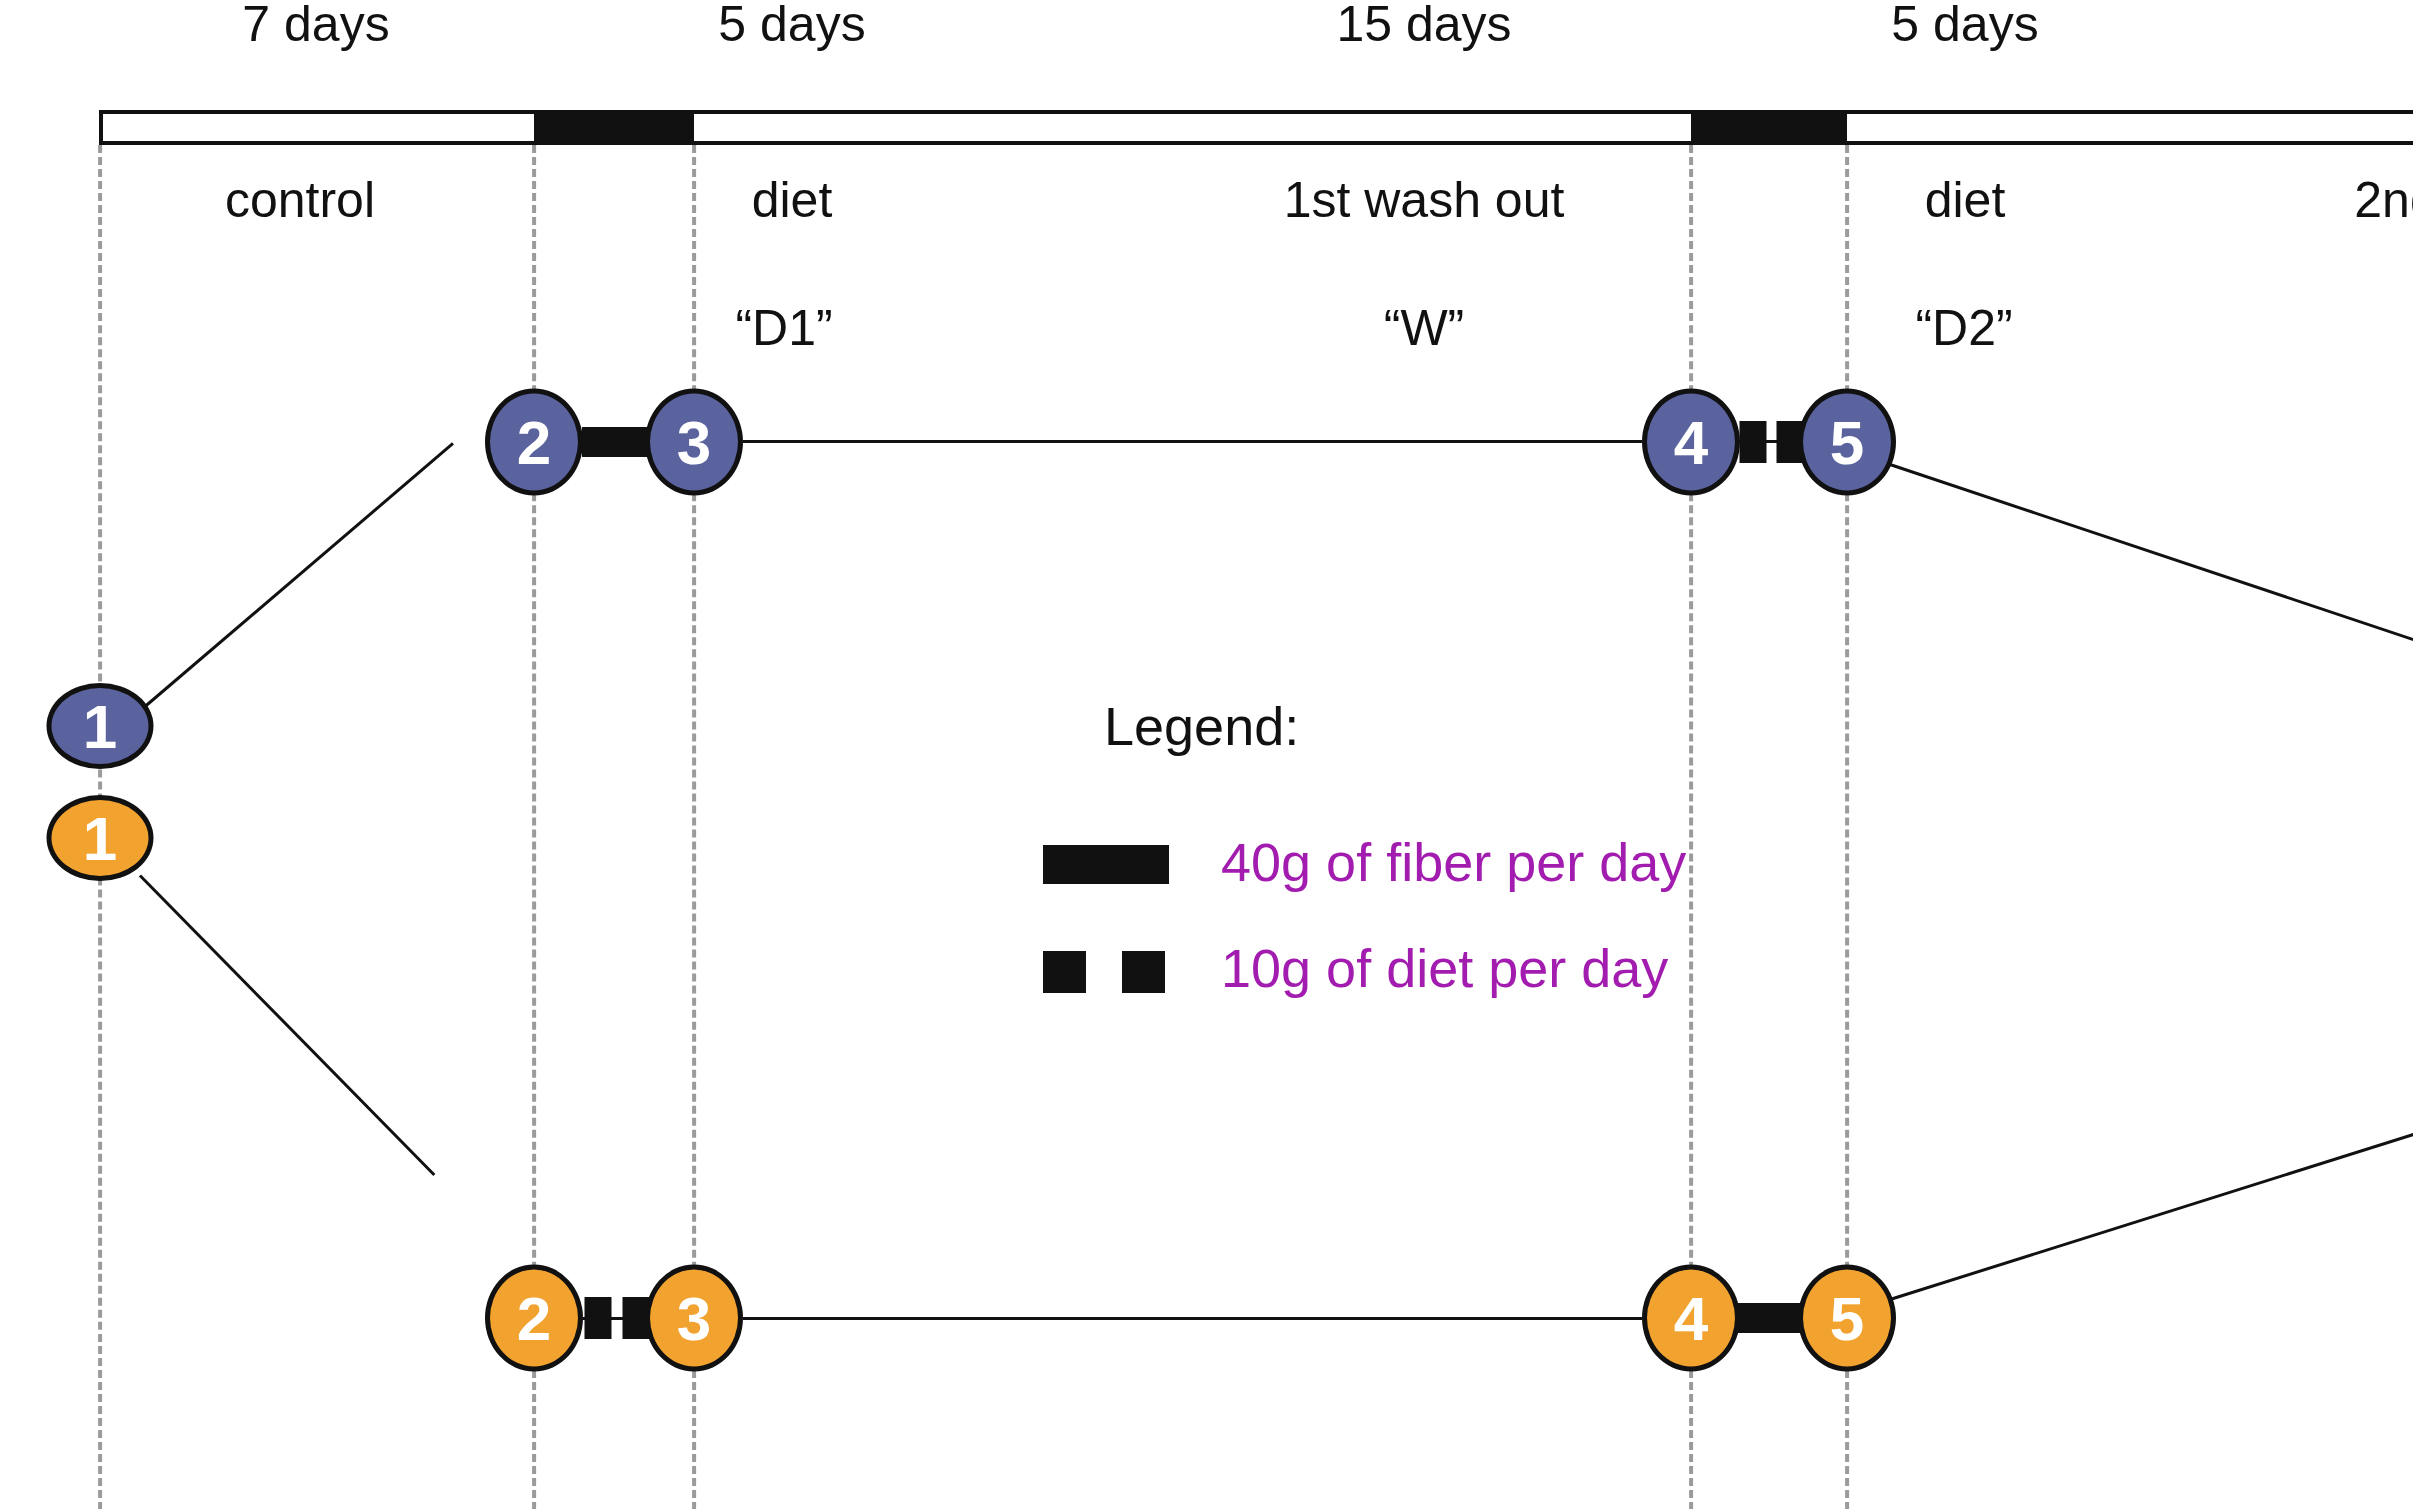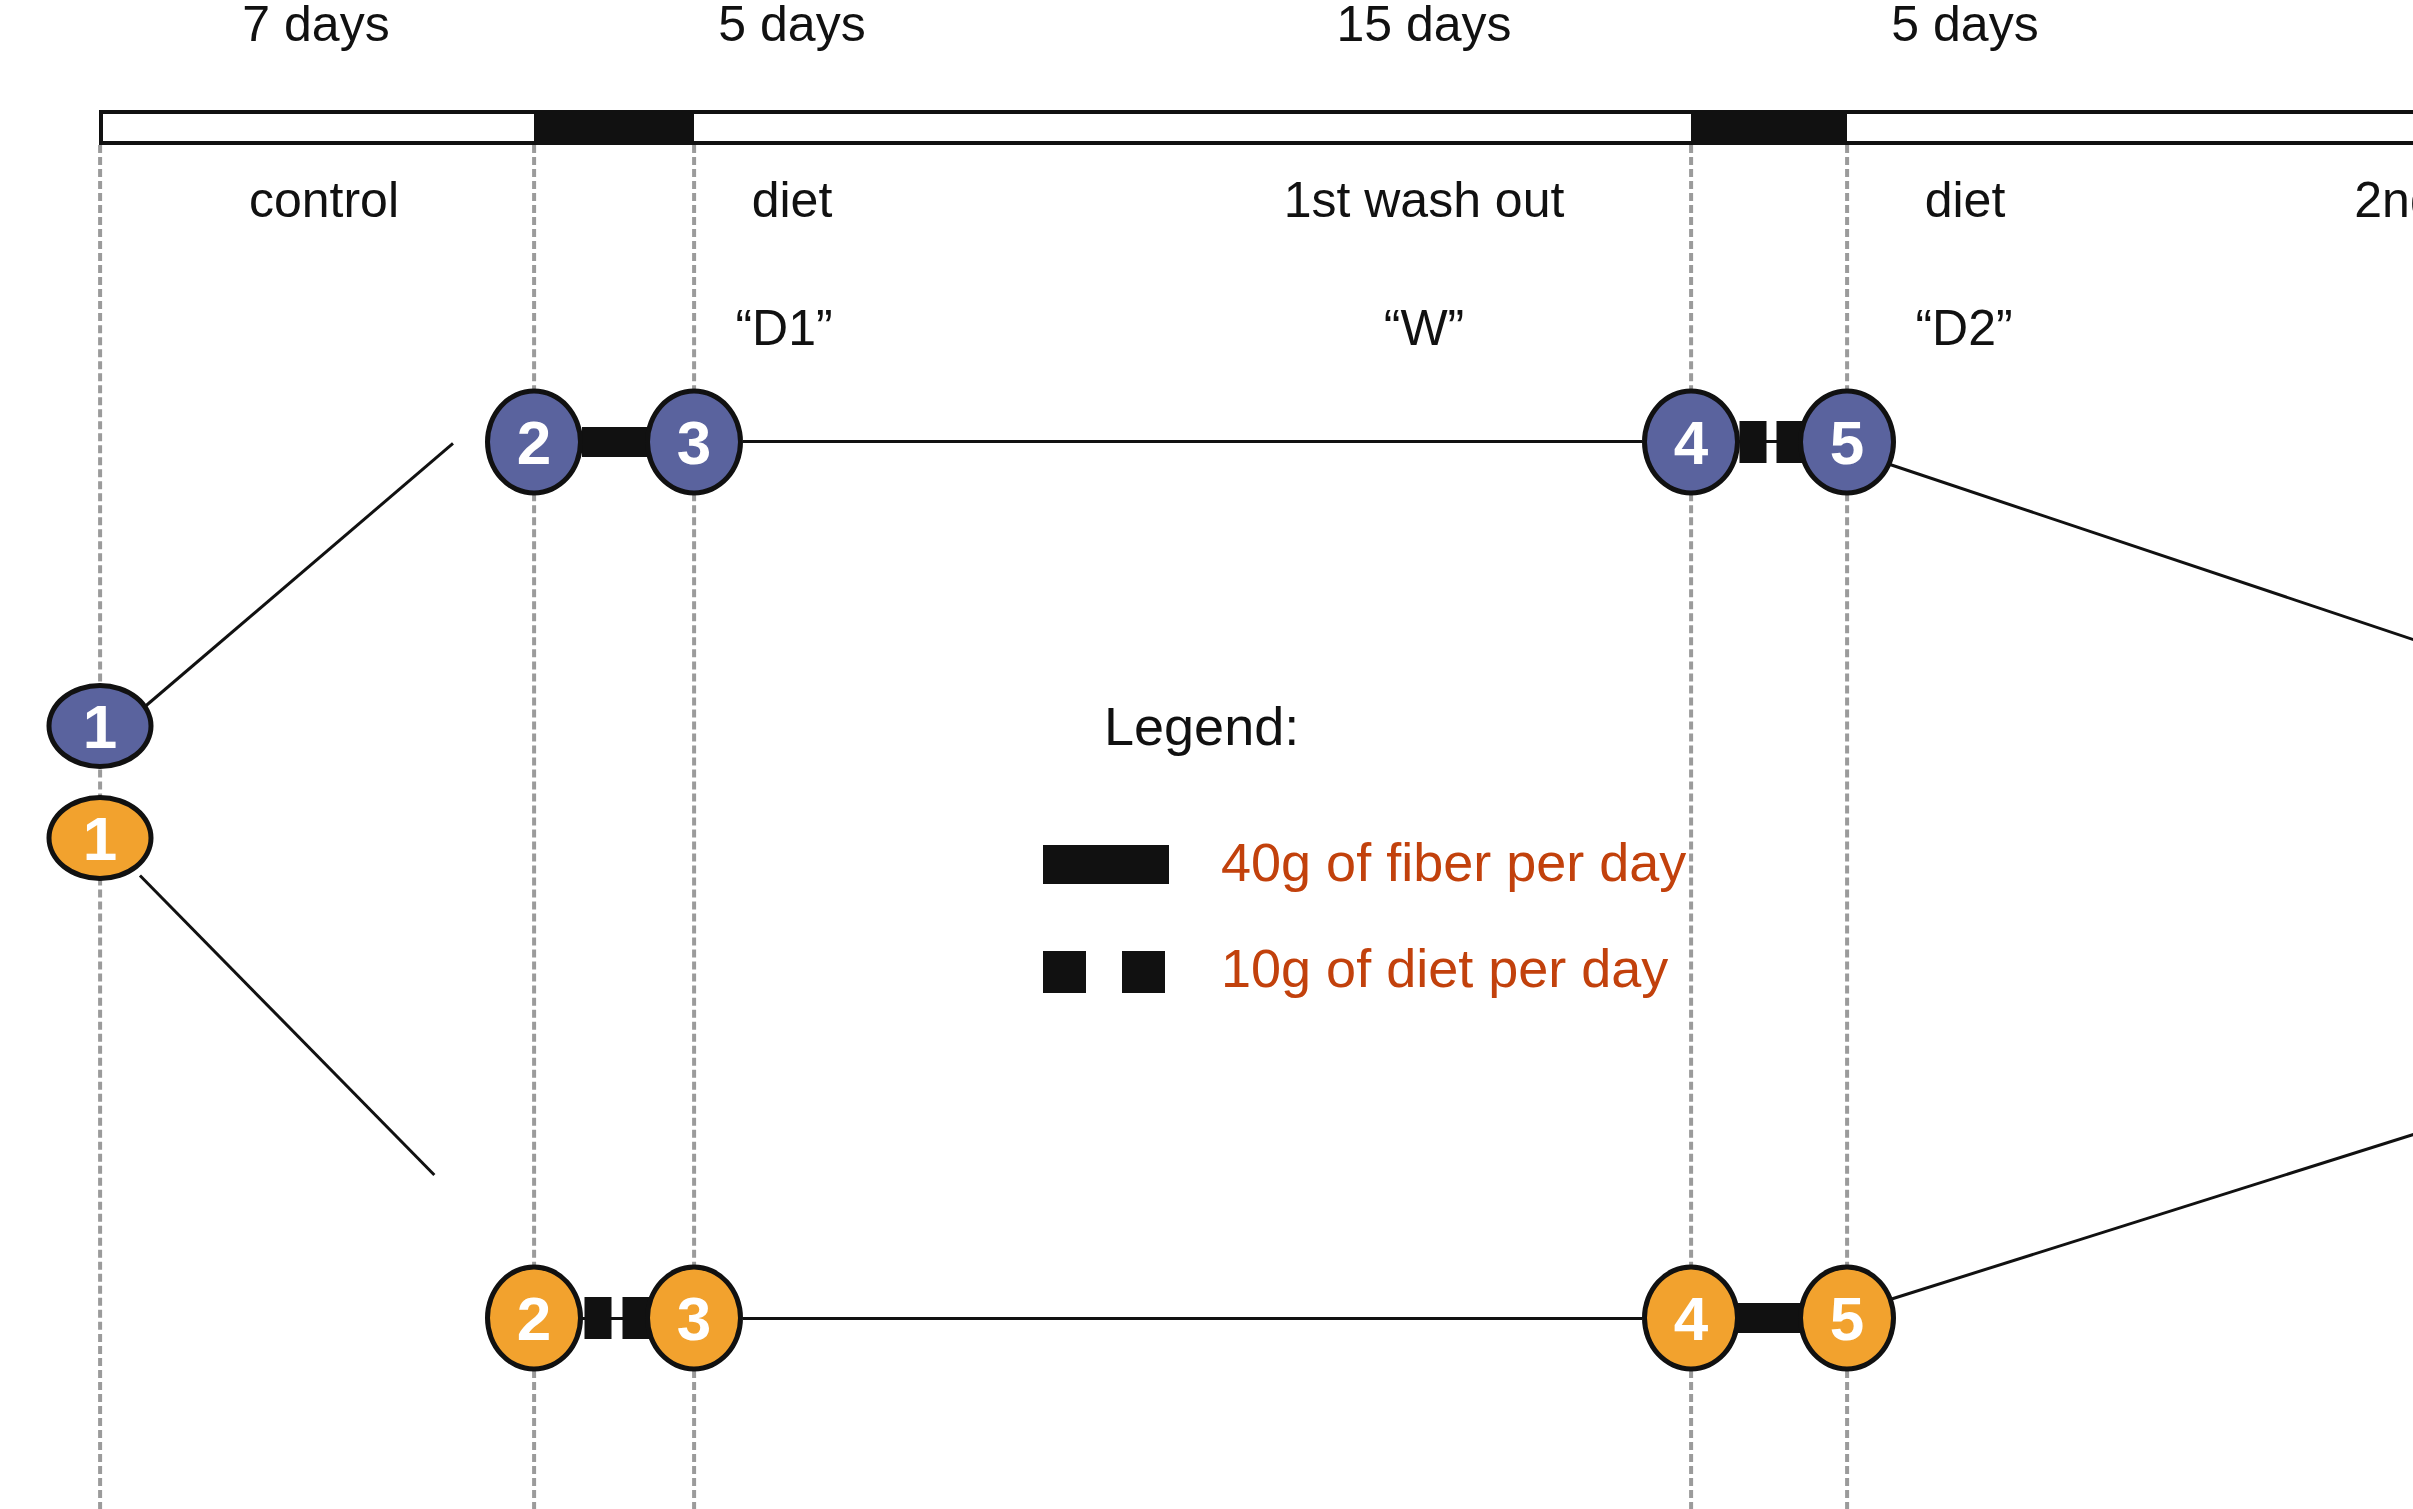--- a/index.html
+++ b/index.html
@@ -17,21 +17,21 @@
   .node{position:absolute;border:5.3px solid #111;border-radius:50%;box-sizing:border-box;
         display:flex;align-items:center;justify-content:center;color:#fff;
         font-size:62px;font-weight:bold;font-family:"Liberation Sans", sans-serif;
         transform:translate(-50%,-50%);}
   .node.blue{background:#5a639e;}
   .node.orange{background:#f2a22e;}
   .thinline{position:absolute;background:#111;height:2.9px;transform-origin:0 50%;}
   .thickbar{position:absolute;background:#111;height:30px;transform:translateY(-50%);}
   .dashblk{position:absolute;background:#111;width:27px;height:42px;transform:translate(-50%,-50%);}
   .legend-title{position:absolute;font-size:54px;color:#111;}
-  .legend-row-text{position:absolute;font-size:54px;color:#c2410c;white-space:nowrap;}
+  .legend-row-text{position:absolute;font-size:54px;color:#a21caf;white-space:nowrap;}
   .legend-bar{position:absolute;background:#111;}
   .legend-sq{position:absolute;background:#111;}
 </style>
 </head>
 <body>
 
 <div id="stage">
 
   <div class="lbl days-lbl" style="left:316px;top:-4.8px;">7 days</div>
   <div class="lbl days-lbl" style="left:792px;top:-4.8px;">5 days</div>
@@ -45,21 +45,21 @@
     <div class="tl-seg tl-fill" style="left:1592px;width:156px;"></div>
     <div class="tl-seg tl-open" style="left:1748px;width:907px;"></div>
   </div>
 
   <div class="vline" style="left:100px;"></div>
   <div class="vline" style="left:534px;"></div>
   <div class="vline" style="left:694px;"></div>
   <div class="vline" style="left:1691px;"></div>
   <div class="vline" style="left:1847px;"></div>
 
-  <div class="lbl phase-lbl" style="left:324px;top:171px;">control</div>
+  <div class="lbl phase-lbl" style="left:300px;top:171px;">control</div>
   <div class="lbl phase-lbl" style="left:792px;top:171px;">diet</div>
   <div class="lbl phase-lbl" style="left:1424px;top:171px;text-align:right;">1st wash out</div>
   <div class="lbl phase-lbl" style="left:1965px;top:171px;">diet</div>
   <div class="lbl phase-lbl" style="left:2503px;top:171px;">2nd wash out</div>
 
   <div class="lbl code-lbl" style="left:784px;top:299px;">“D1”</div>
   <div class="lbl code-lbl" style="left:1424px;top:299px;">“W”</div>
   <div class="lbl code-lbl" style="left:1964px;top:299px;">“D2”</div>
 
   <div class="thinline" style="left:145px;top:705px;width:405px;transform:rotate(-40.5deg);"></div>

